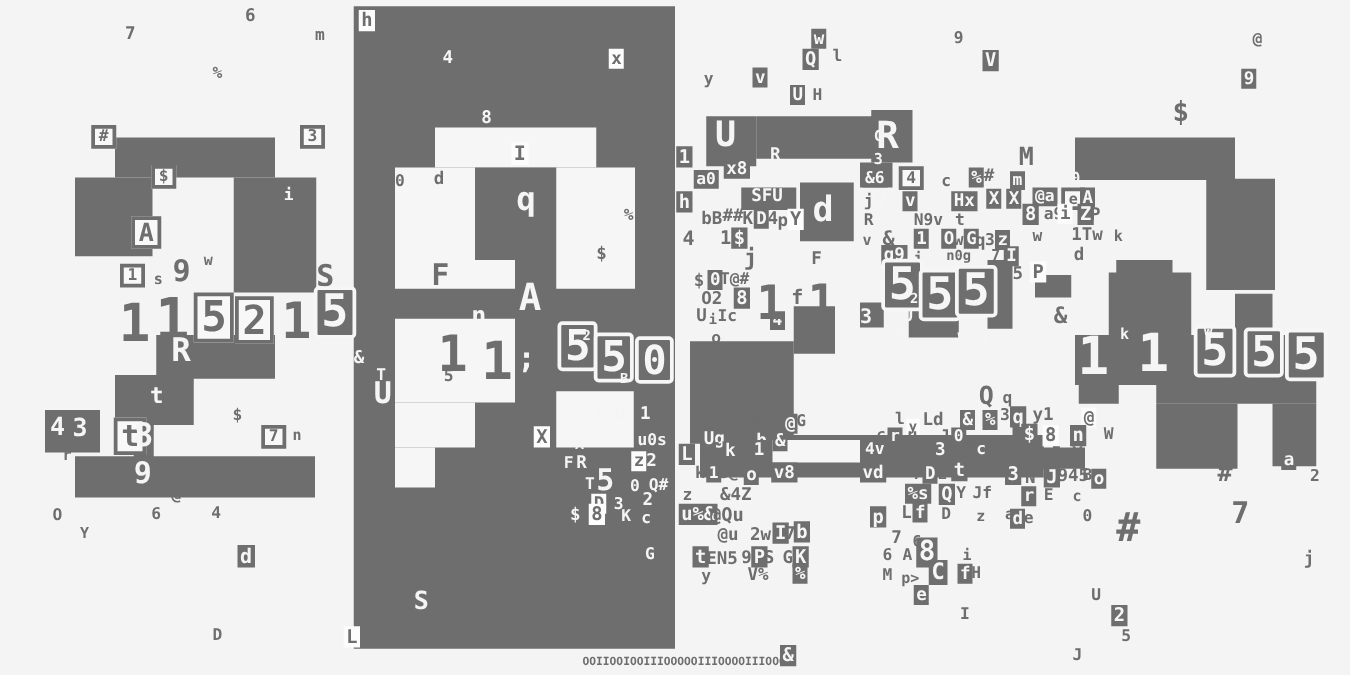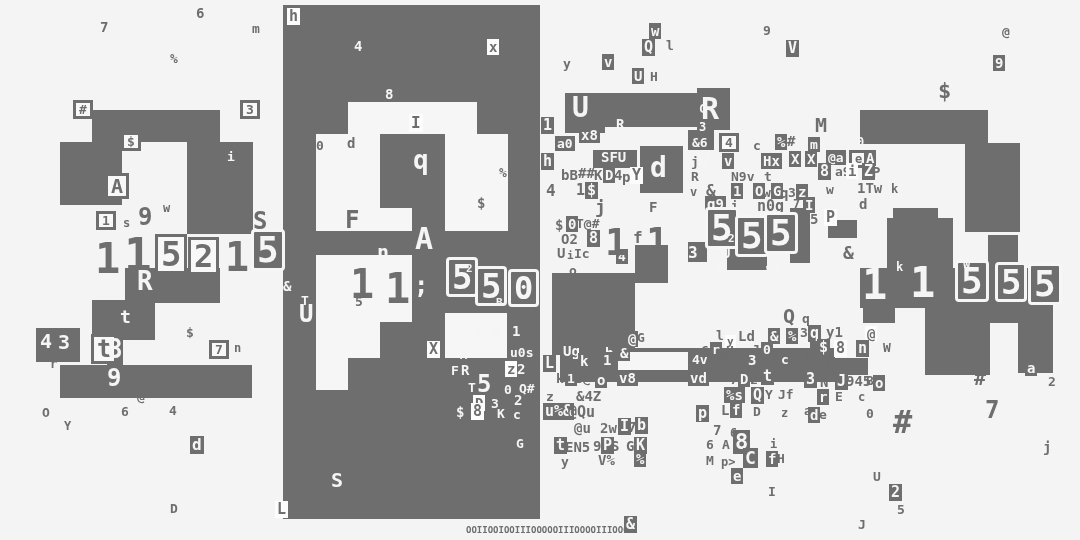--- a/index.html
+++ b/index.html
@@ -203,21 +203,21 @@
     <span class="g st-d" style="left: 763px; top: 186px; font-size: 13px;">w</span>
     <span class="g st-bd" style="left: 771px; top: 183px; font-size: 14px;">G</span>
     <span class="g st-d" style="left: 780px; top: 186px; font-size: 14px;">q</span>
     <span class="g st-d" style="left: 788px; top: 186px; font-size: 13px;">3</span>
     <span class="g st-bd" style="left: 796px; top: 184px; font-size: 14px;">z</span>
     <span class="g st-d" style="left: 595px; top: 198px; font-size: 18px;">j</span>
     <span class="g st-d" style="left: 649px; top: 200px; font-size: 14px;">F</span>
     <span class="g st-w" style="left: 650px; top: 154px; font-size: 28px;">d</span>
     <span class="g st-bd" style="left: 705px; top: 196px; font-size: 14px;">q9</span>
     <span class="g st-d" style="left: 731px; top: 200px; font-size: 12px;">i</span>
-    <span class="g st-d" style="left: 757px; top: 199px; font-size: 15px;">n0g</span>
+    <span class="g st-d" style="left: 757px; top: 199px; font-size: 11px;">n0g</span>
     <span class="g st-d" style="left: 793px; top: 198px; font-size: 12px;">7</span>
     <span class="g st-bd" style="left: 803px; top: 197px; font-size: 14px;">I</span>
     <span class="g st-d" style="left: 555px; top: 218px; font-size: 14px;">$</span>
     <span class="g st-bd" style="left: 566px; top: 216px; font-size: 14px;">0</span>
     <span class="g st-d" style="left: 576px; top: 217px; font-size: 13px;">T@#</span>
     <span class="g st-d" style="left: 561px; top: 232px; font-size: 14px;">O2</span>
     <span class="g st-bd" style="left: 587px; top: 230px; font-size: 15px;">8</span>
     <span class="g st-d" style="left: 557px; top: 246px; font-size: 14px;">U</span>
     <span class="g st-d" style="left: 567px; top: 250px; font-size: 11px;">i</span>
     <span class="g st-d" style="left: 574px; top: 247px; font-size: 13px;">Ic</span>

